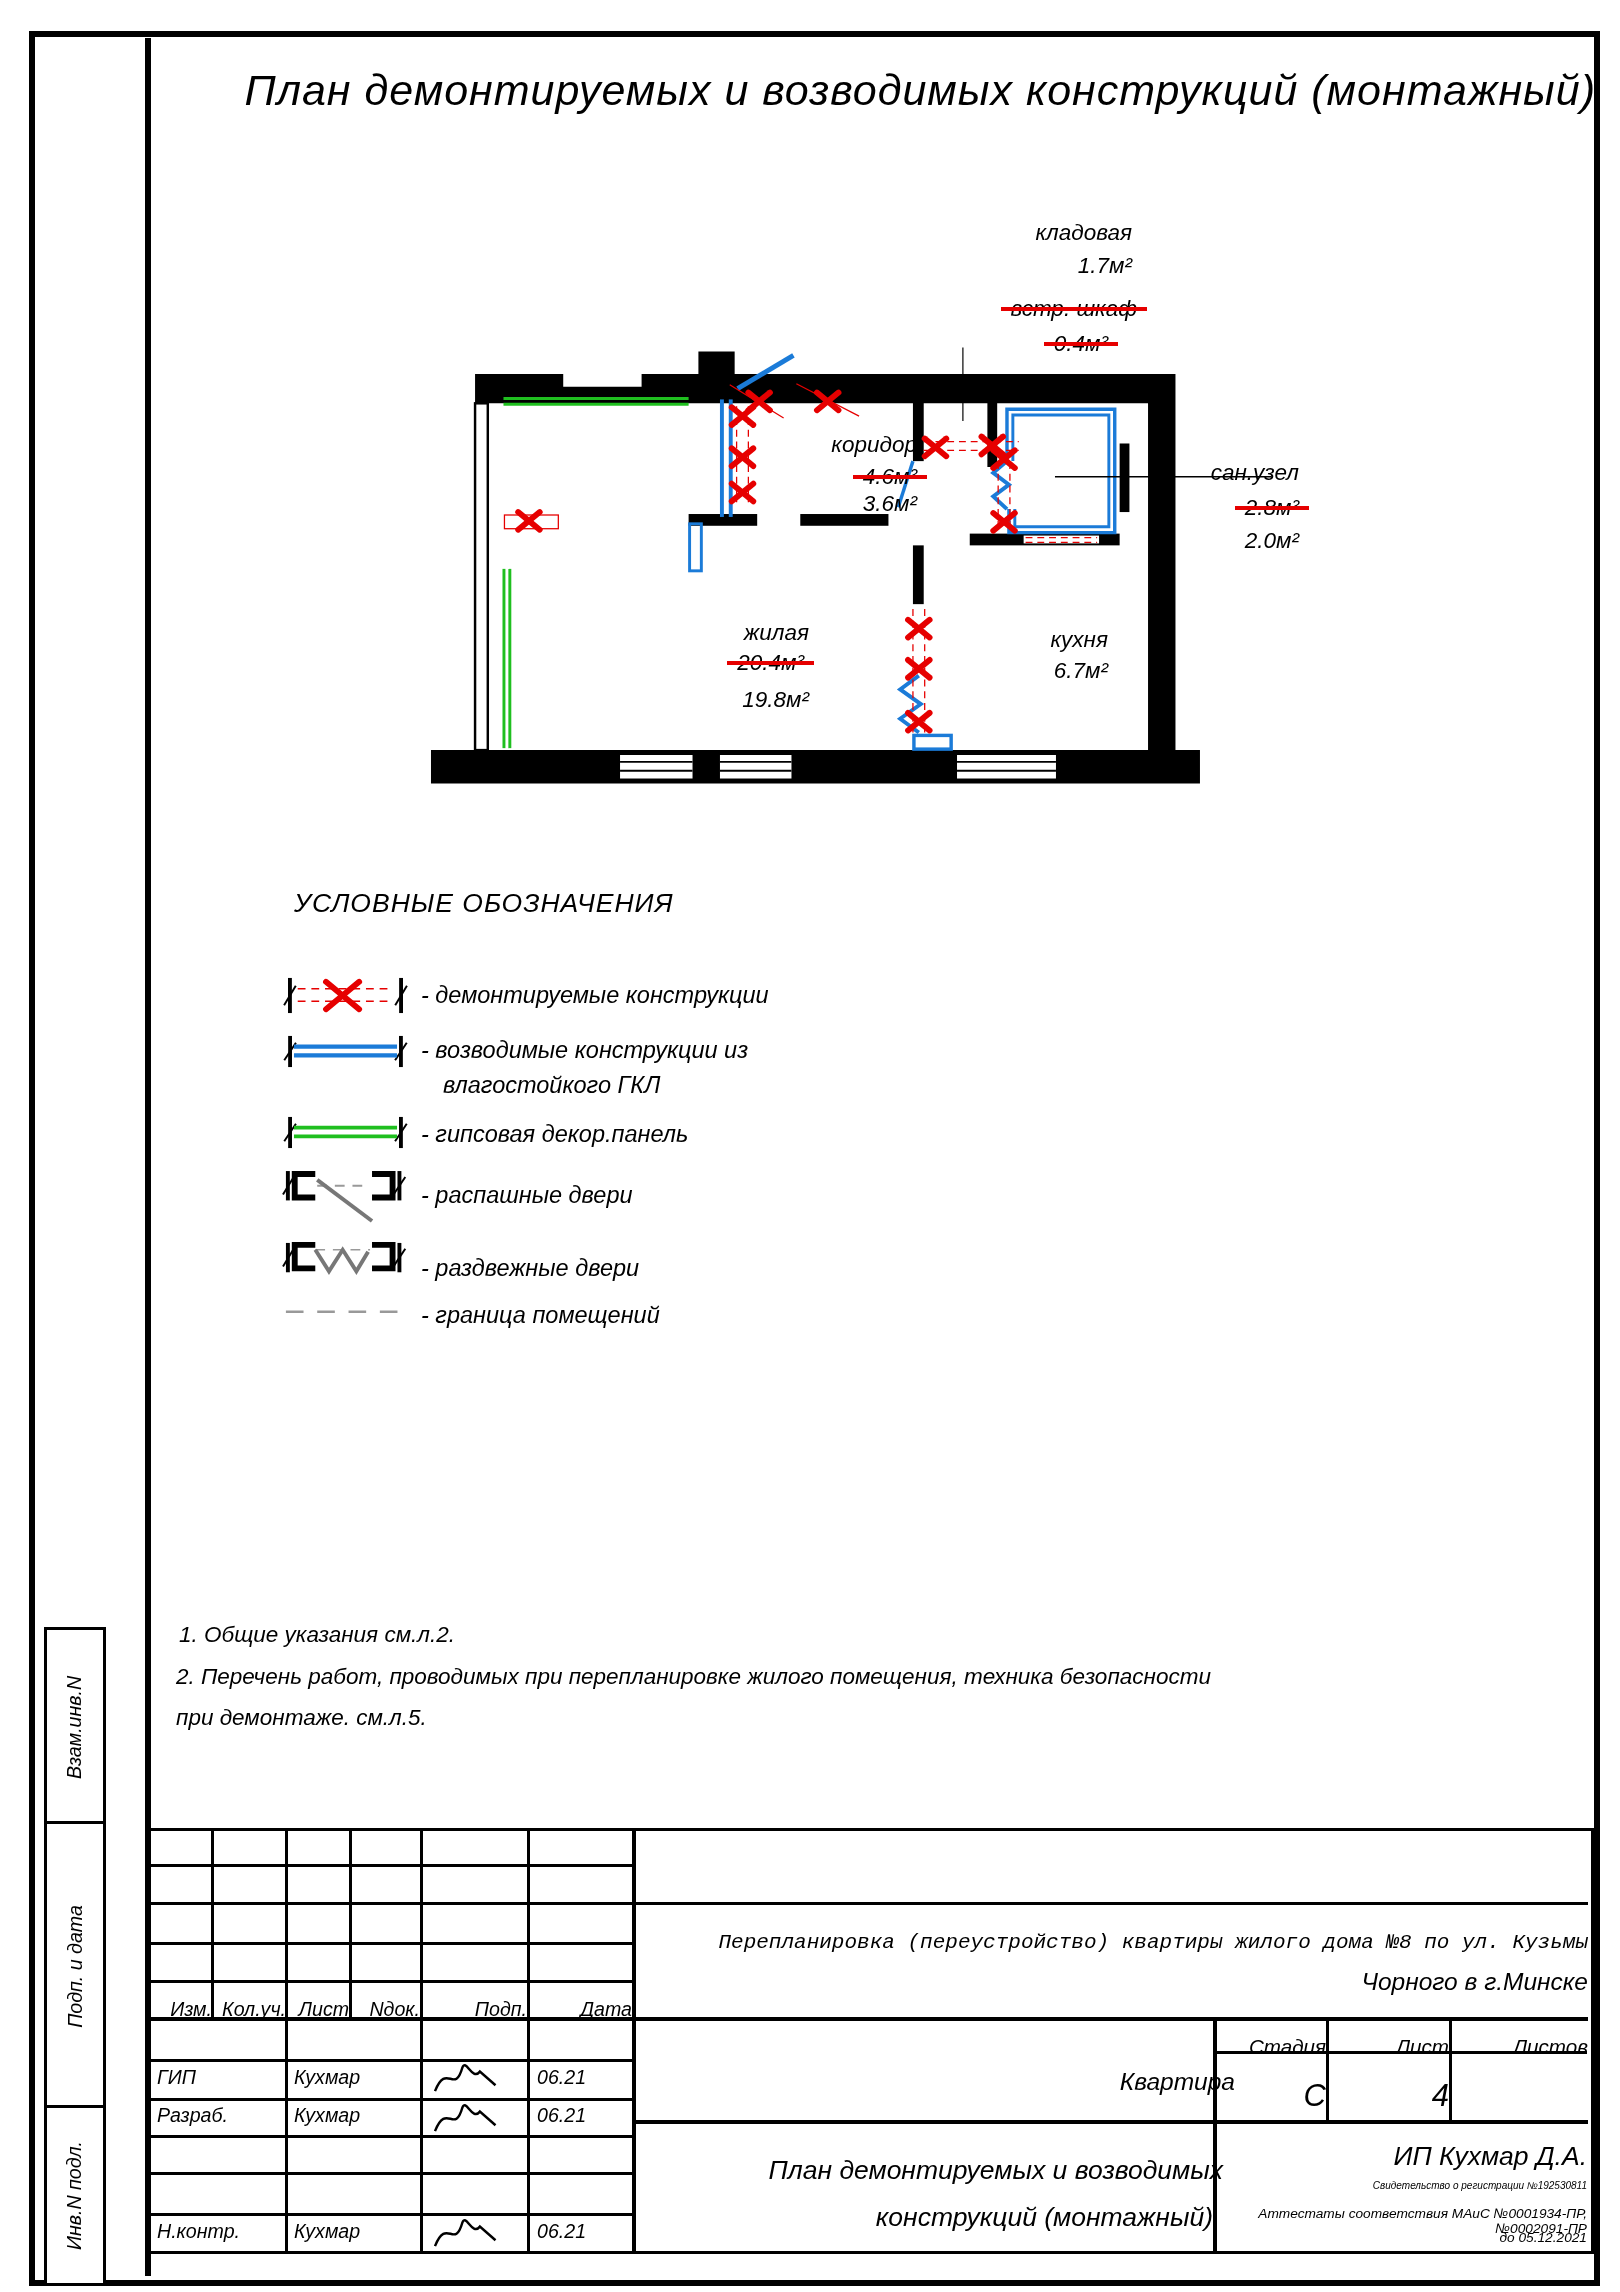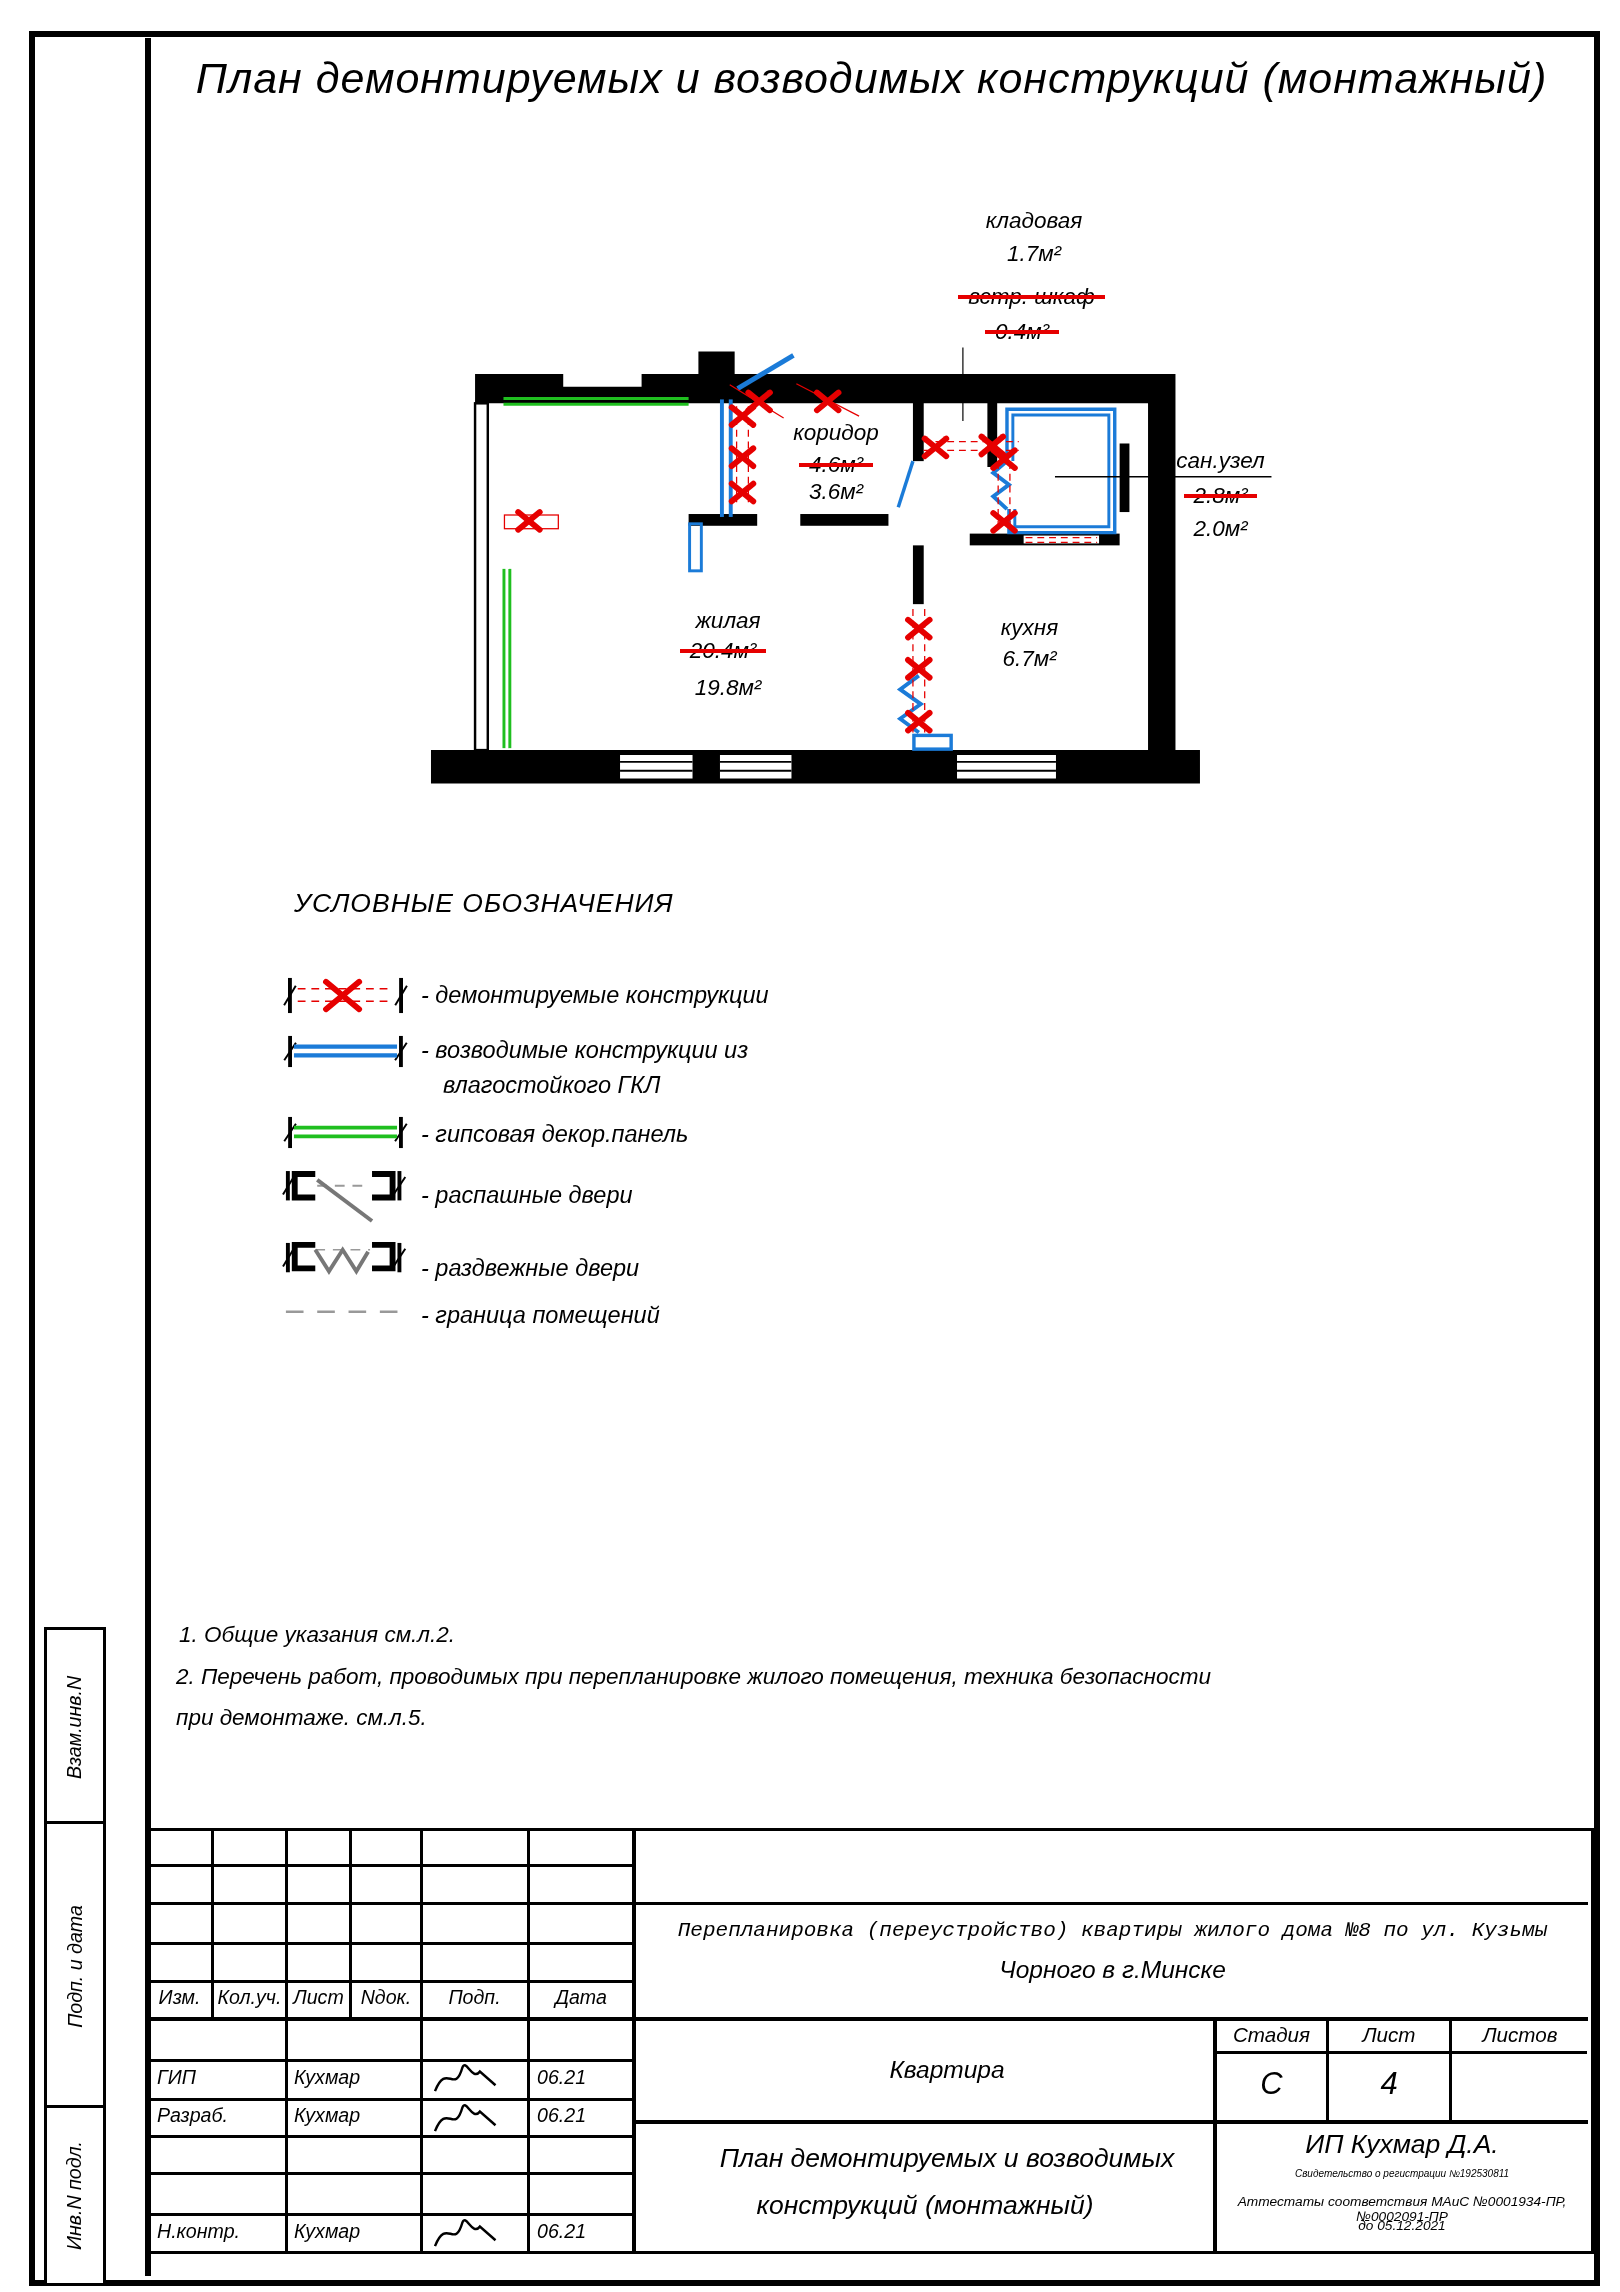--- a/index.html
+++ b/index.html
@@ -1,21 +1,21 @@
 <!DOCTYPE html>
 <html><head>
 <meta charset="utf-8">
 <style>
   html,body{margin:0;padding:0;}
   body{
     width:1620px;height:2293px;position:relative;background:#fff;color:#000;
     font-family:"Liberation Sans",sans-serif;font-style:italic;overflow:hidden;
   }
   .abs{position:absolute;}
-  .ctr{text-align:center;}
+  .ctr{text-align:right;margin-top:12px;}
   .hline,.vline{position:absolute;background:#000;}
   .struck{position:relative;display:inline-block;}
   .struck::after{content:"";position:absolute;left:-9.8px;right:-9.8px;top:50%;margin-top:-2px;height:3.9px;background:#e60000;}
   .room-name{font-size:22.5px;white-space:nowrap;}
   .room-area{font-size:22.5px;white-space:nowrap;}
   .legend-text{font-size:23.5px;white-space:nowrap;}
   .note-line{font-size:22.5px;white-space:nowrap;}
   .tb-small{font-size:19.6px;white-space:nowrap;}
   .side-cell{position:absolute;left:44px;width:56px;border:3.9px solid #000;display:flex;align-items:center;justify-content:center;background:#fff;}
   .side-cell span{transform:rotate(-90deg);white-space:nowrap;font-size:19.6px;}
@@ -317,20 +317,20 @@
 <div class="abs ctr" style="left:637px;top:1956px;width:951px;font-size:24.5px;">Чорного в г.Минске</div>
 
 <div class="abs ctr" style="left:637px;top:2056px;width:576px;font-size:24.5px;padding-left:22px;">Квартира</div>
 
 <div class="abs ctr tb-small" style="left:1217px;top:2023px;width:109px;font-size:20.6px;">Стадия</div>
 <div class="abs ctr tb-small" style="left:1329px;top:2023px;width:120px;font-size:20.6px;">Лист</div>
 <div class="abs ctr tb-small" style="left:1452px;top:2023px;width:136px;font-size:20.6px;">Листов</div>
 <div class="abs ctr" style="left:1217px;top:2066px;width:109px;font-size:31px;">С</div>
 <div class="abs ctr" style="left:1329px;top:2066px;width:120px;font-size:31px;">4</div>
 
-<div class="abs ctr" style="left:659px;top:2143px;width:576px;font-size:26.5px;">План демонтируемых и возводимых</div>
+<div class="abs ctr" style="left:637px;top:2143px;width:576px;font-size:26.5px;padding-left:10px;">План демонтируемых и возводимых</div>
 <div class="abs ctr" style="left:637px;top:2190px;width:576px;font-size:26.5px;">конструкций (монтажный)</div>
 
 <div class="abs ctr" style="left:1217px;top:2129px;width:370px;font-size:26.5px;">ИП Кухмар Д.А.</div>
 <div class="abs ctr" style="left:1217px;top:2168px;width:370px;font-size:10px;">Свидетельство о регистрации №192530811</div>
 <div class="abs ctr" style="left:1217px;top:2194px;width:370px;font-size:13.7px;">Аттестаты соответствия МАиС №0001934-ПР, №0002091-ПР</div>
 <div class="abs ctr" style="left:1217px;top:2218px;width:370px;font-size:13.7px;">до 05.12.2021</div>
 
 
 </body></html>

